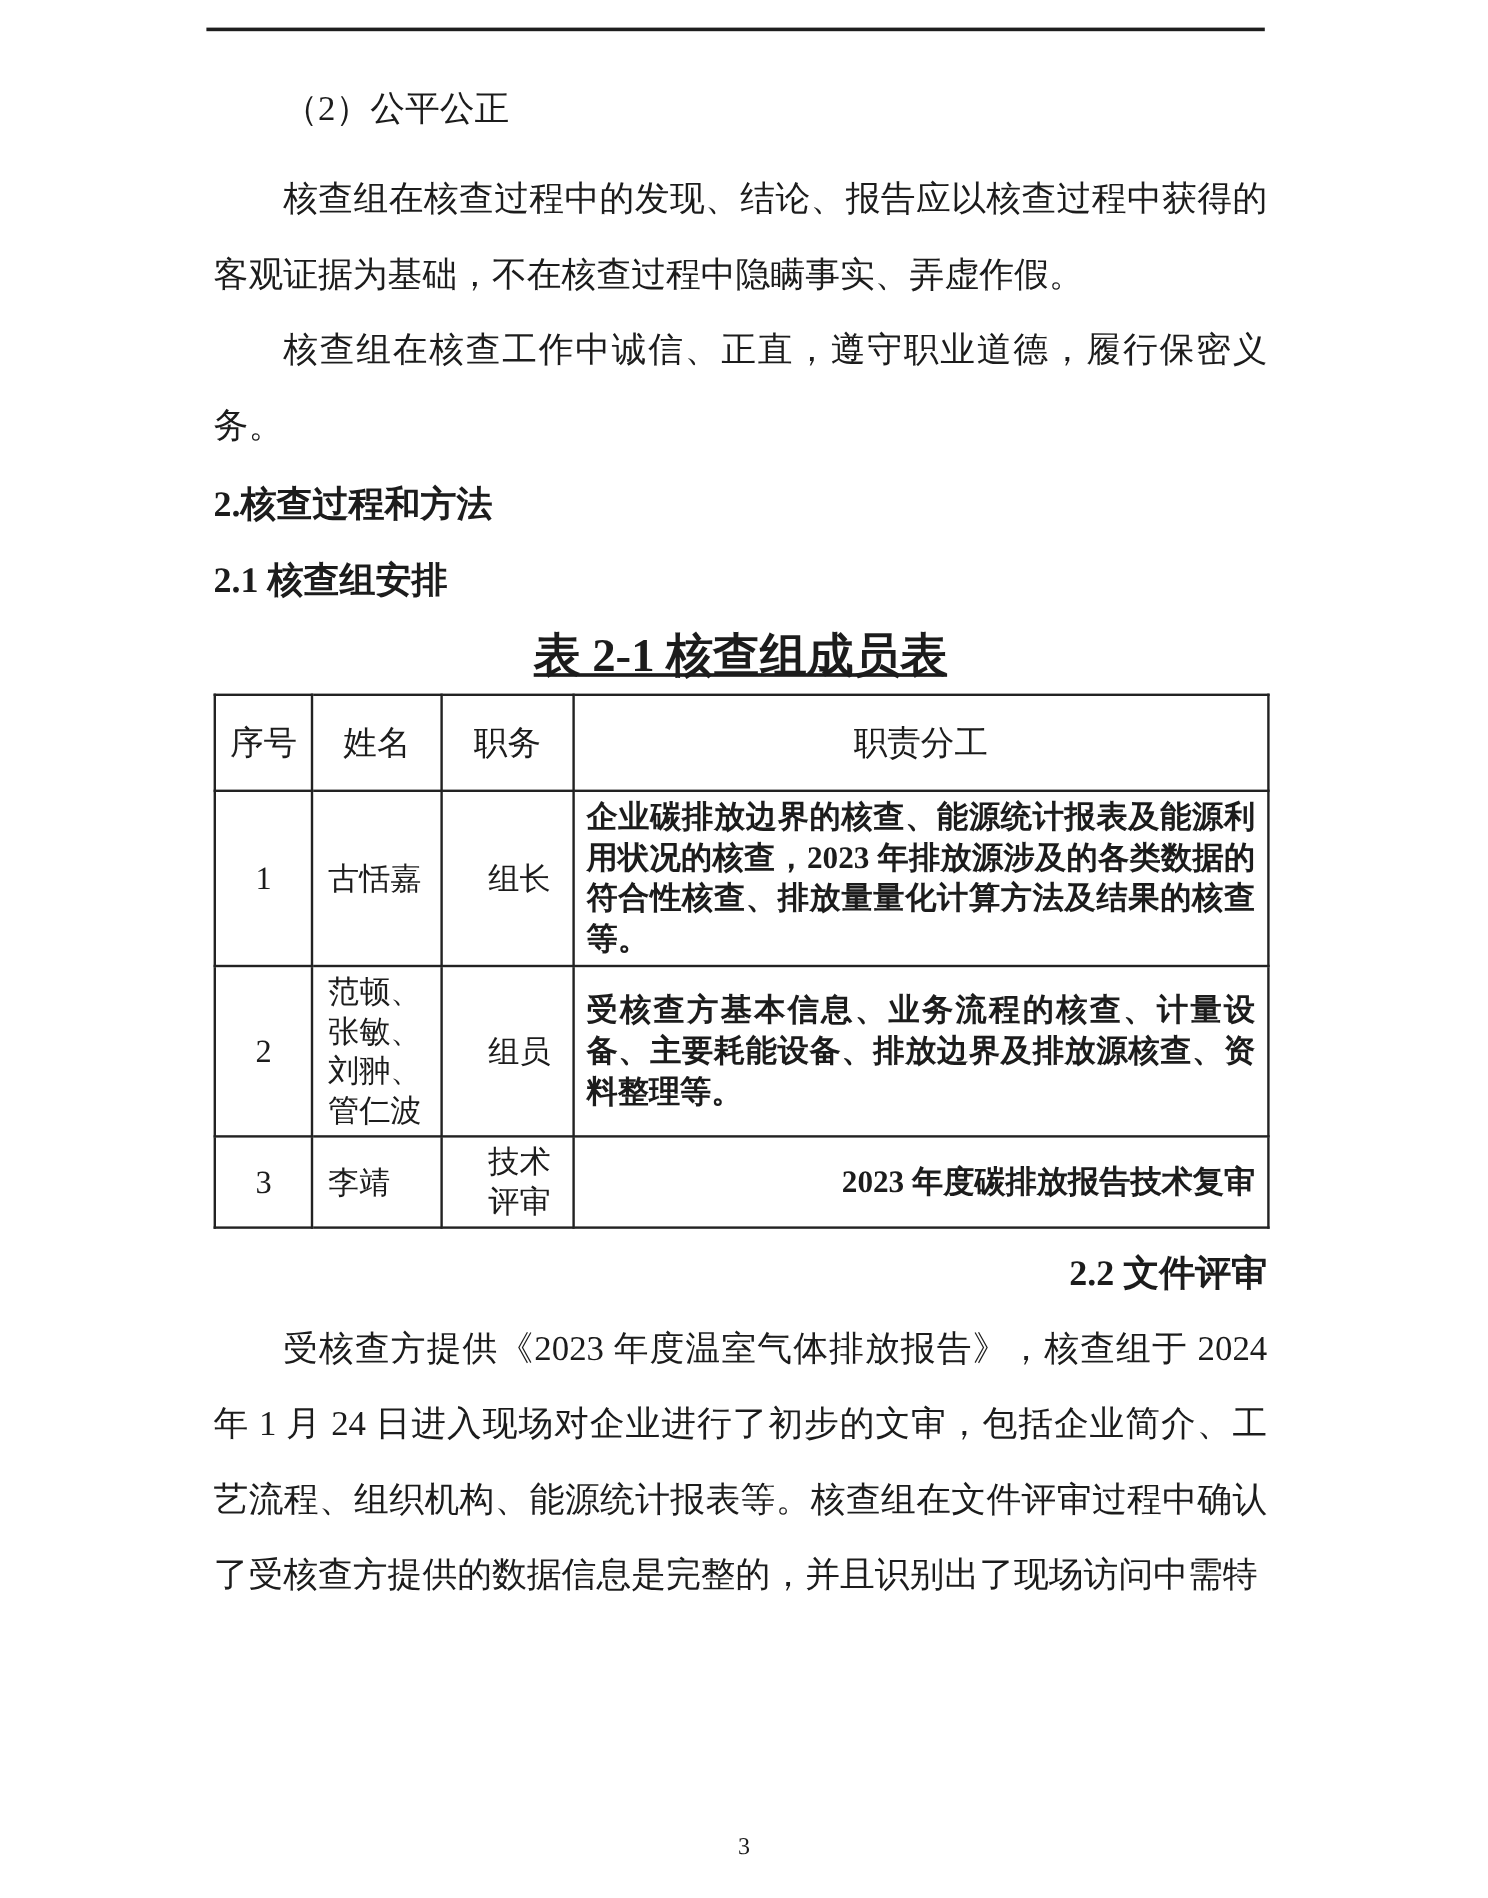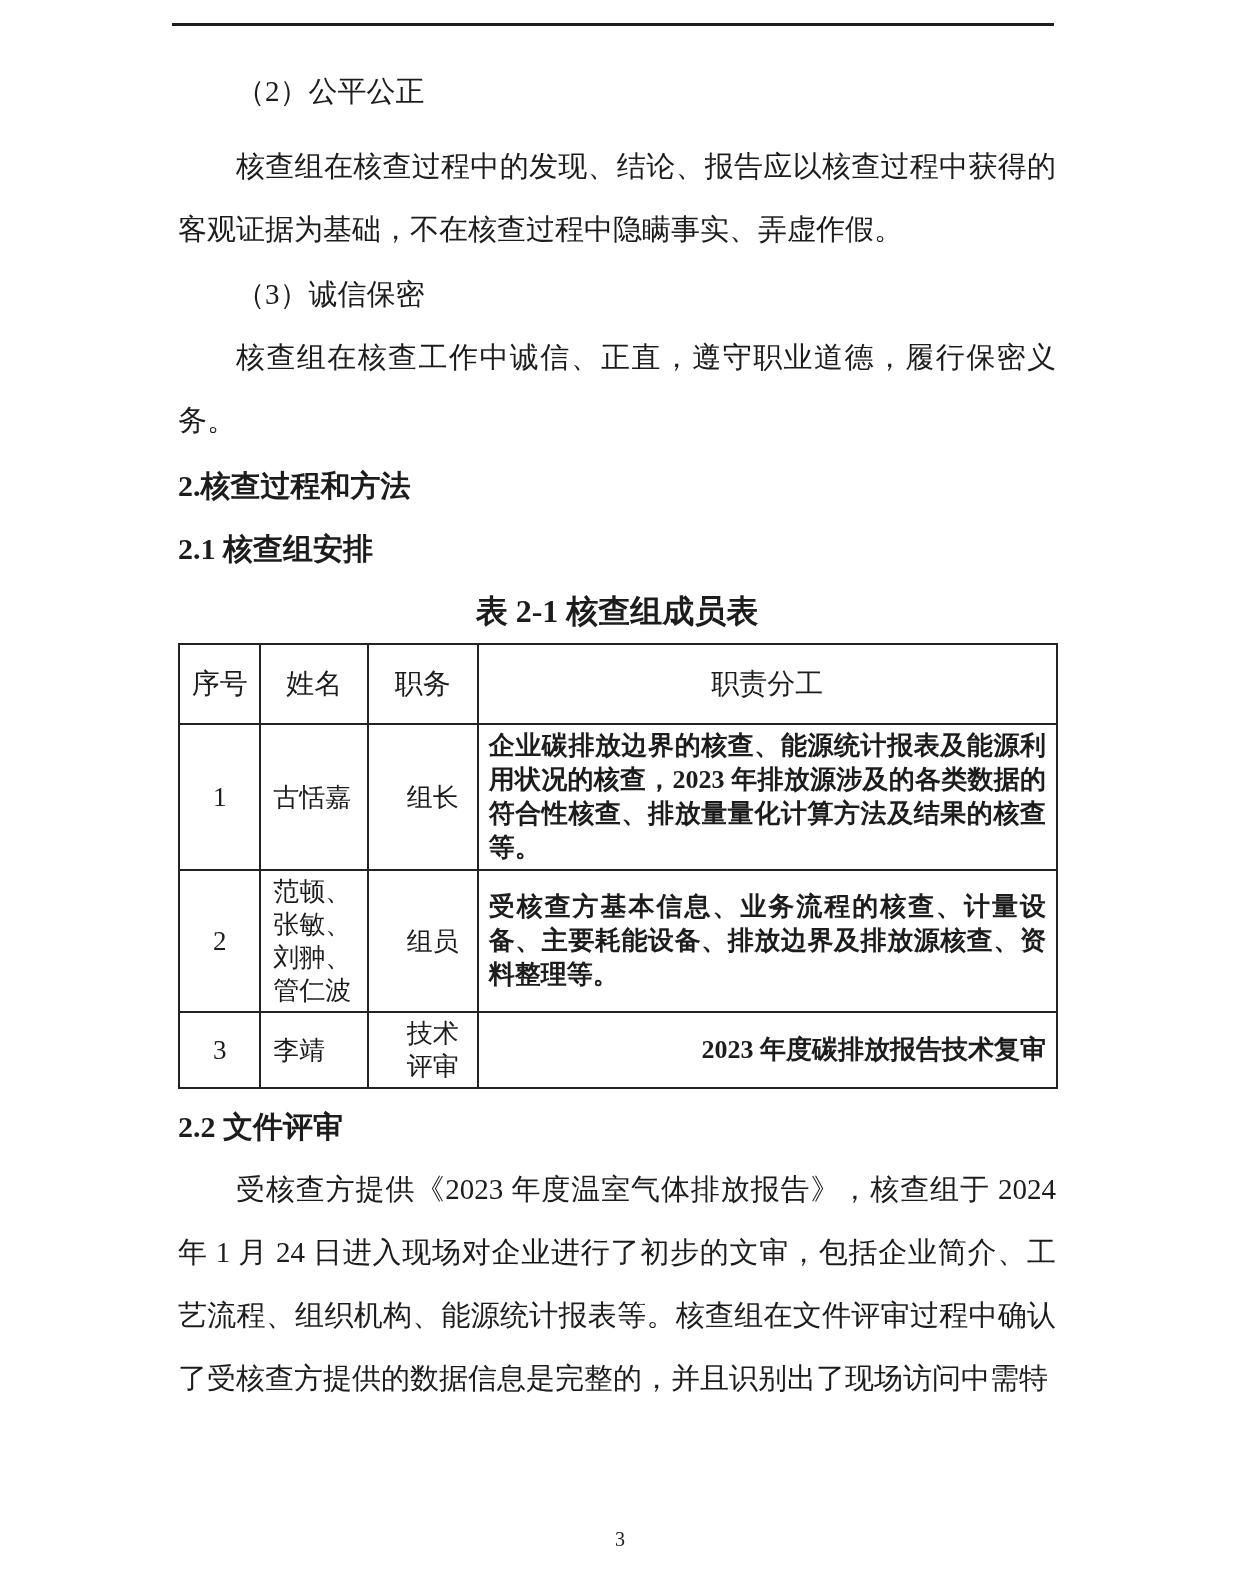--- a/index.html
+++ b/index.html
@@ -42,24 +42,25 @@
     font-weight:bold;
     line-height:63px;
     margin:0;
   }
   .para1{margin-top:12px;}
   .para-item3{margin-top:2px;}
   .h2-main{margin-top:2px;}
   .para21{margin-top:2px;}
   .table-title{
     text-align:center;
-    font-size:32px;
+    font-size:39px;
     font-weight:bold;
     line-height:63px;
     margin:0;
+    text-decoration:underline;
   }
   table.member-table{
     border-collapse:collapse;
     width:880px;
     table-layout:fixed;
     font-size:27px;
   }
   .member-table td,.member-table th{
     border:2px solid #222222;
     padding:4px 8px;
@@ -96,21 +97,21 @@
     font-weight:bold;
   }
   td.c-duty-center{
     text-align:right;
     line-height:34px;
     font-size:26px;
   }
   tr.row-1{height:96px;}
   tr.row-2{height:124px;}
   tr.row-3{height:64px;}
-  .h22{margin-top:6px;}
+  .h22{margin-top:6px;text-align:right;}
   .page-number{
     position:absolute;
     left:0;
     width:1240px;
     top:1528px;
     text-align:center;
     font-size:20px;
     color:#1c1c1c;
   }
 </style>
@@ -120,21 +121,20 @@
 <div class="page">
 
   <div class="top-rule"></div>
 
   <div class="flow">
 
     <p class="body-line indent2">（2）公平公正</p>
 
     <p class="body-line indent2 just para1">核查组在核查过程中的发现、结论、报告应以核查过程中获得的客观证据为基础，不在核查过程中隐瞒事实、弄虚作假。</p>
 
-    <p class="body-line indent2 para-item3">（3）诚信保密</p>
 
     <p class="body-line indent2 just">核查组在核查工作中诚信、正直，遵守职业道德，履行保密义务。</p>
 
     <p class="heading h2-main">2.核查过程和方法</p>
 
     <p class="heading">2.1 核查组安排</p>
 
 
     <p class="table-title">表 2-1 核查组成员表</p>
 

